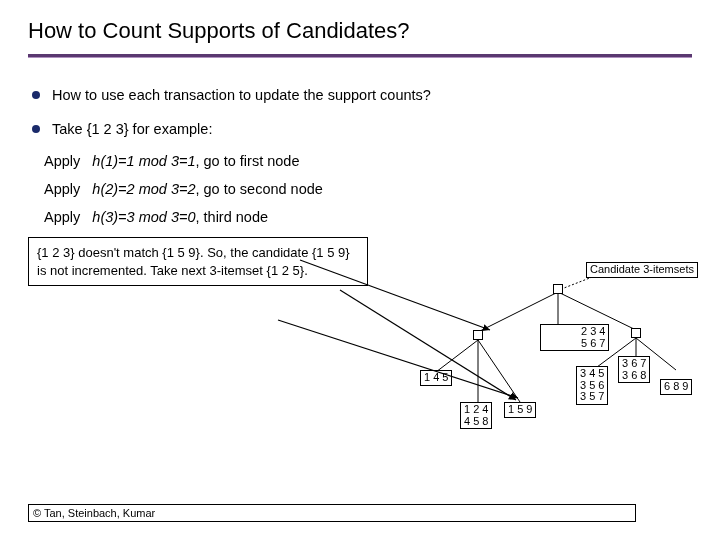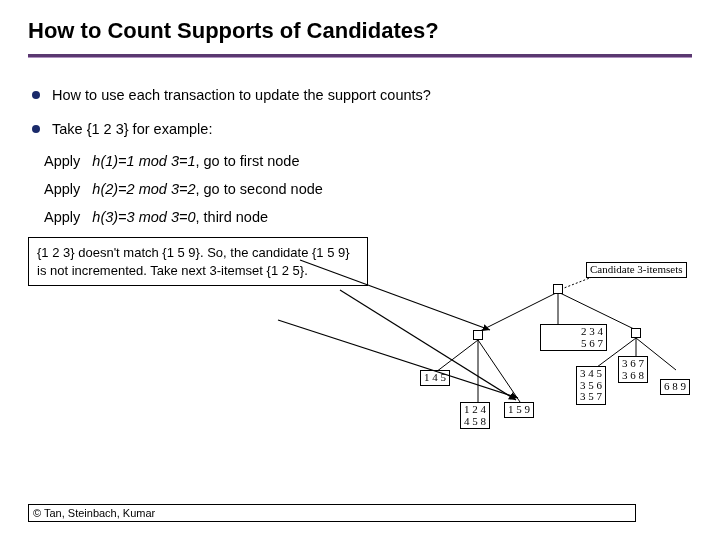--- a/index.html
+++ b/index.html
@@ -6,21 +6,21 @@
   body {
     width: 720px;
     height: 540px;
     background: #fff;
     font-family: Arial, Helvetica, sans-serif;
     position: relative;
     padding: 18px 28px 0 28px;
   }
   .title {
     font-size: 22px;
-    font-weight: bold;
+    font-weight: normal;
     color: #000;
     margin-bottom: 10px;
   }
   .rule {
     height: 4px;
     background: #5a3870;
     border-bottom: 1px solid #b090c0;
     margin-bottom: 28px;
   }
   .bullets { margin-left: 4px; }
@@ -68,21 +68,21 @@
     right: 22px;
     top: 262px;
     width: 280px;
     height: 220px;
   }
   .tree svg { position: absolute; inset: 0; }
   .node {
     position: absolute;
     border: 1px solid #000;
     background: #fff;
-    font-family: Liberation Serif, serif;
+    font-family: Liberation Sans, sans-serif;
     font-size: 11px;
     text-align: center;
     line-height: 1.05;
     padding: 1px 3px;
     white-space: pre;
   }
   .root {
     border: 1px solid #000;
     width: 10px; height: 10px;
     background: #fff;

